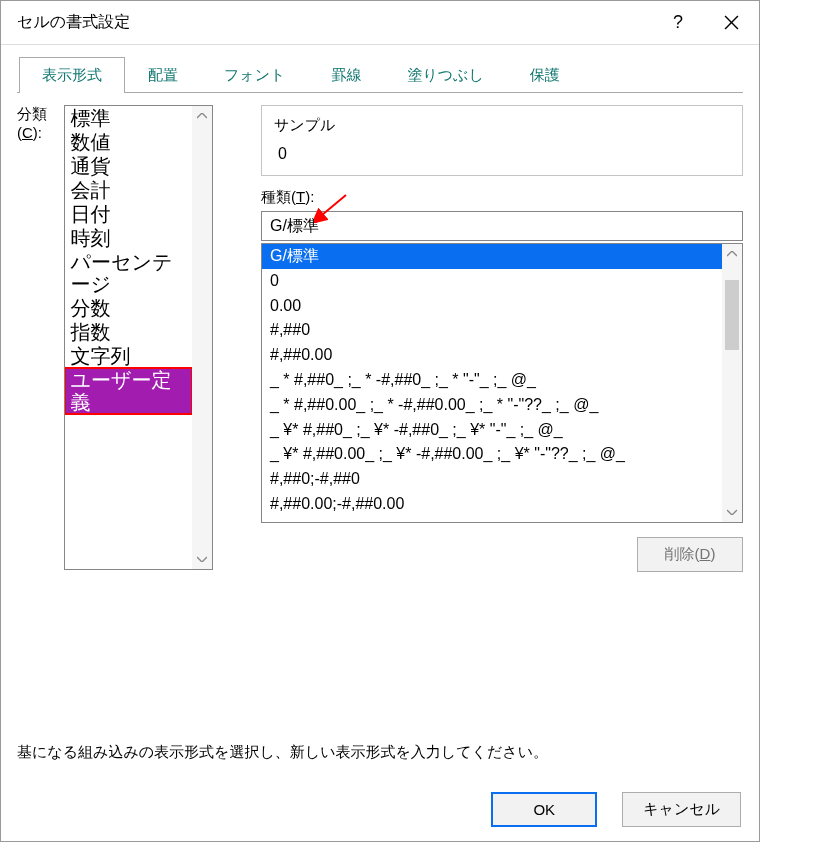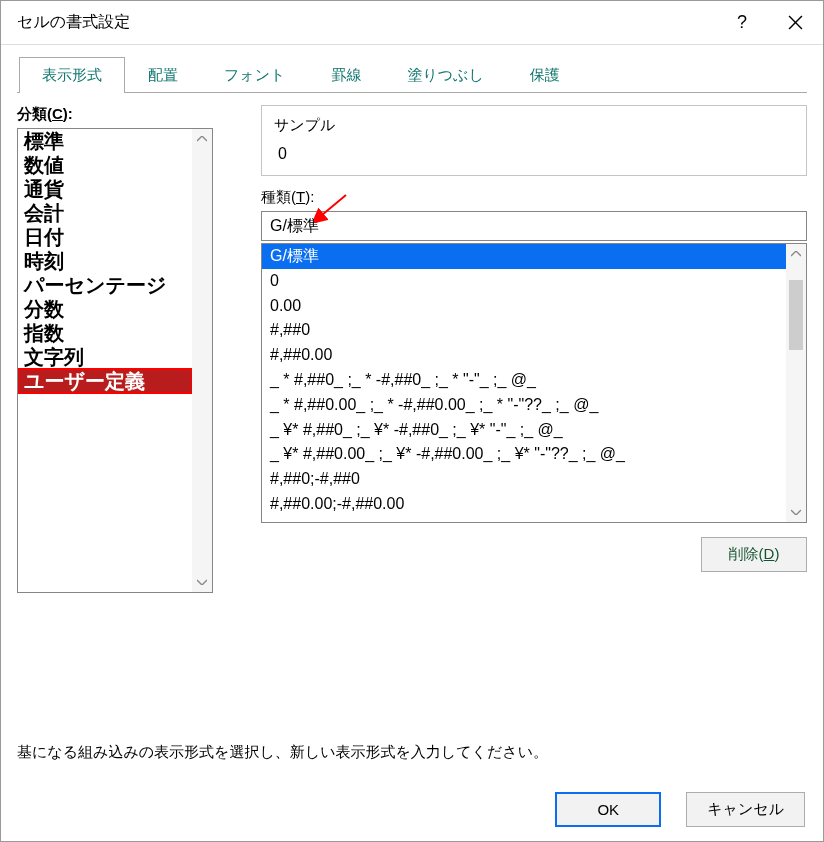--- a/index.html
+++ b/index.html
@@ -6,21 +6,21 @@
   body {
     font-family: "Yu Gothic UI", "Meiryo UI", "MS Gothic", sans-serif;
     font-size: 15px;
     color: #000;
     background: #fff;
     width: 824px;
     height: 842px;
     overflow: hidden;
   }
   .dialog {
-    width: 824px;
+    width: 760px;
     height: 842px;
     border: 1px solid #999;
     background: #fff;
     display: flex;
     flex-direction: column;
     justify-content: space-between;
   }
   .titlebar {
     height: 44px;
     display: flex;
@@ -76,22 +76,21 @@
   }
   .content-row {
     display: flex;
     gap: 16px;
     flex: 1;
     align-items: flex-start;
   }
   .left-pane {
     width: 196px;
     display: flex;
-    flex-direction: column;
-    font-weight: bold;
+    flex-direction: row;
   }
   .label {
     font-size: 15px;
     margin-bottom: 4px;
   }
   .category-listbox {
     border: 1px solid #868686;
     height: 465px;
     position: relative;
     background: #fff;
@@ -101,21 +100,21 @@
     flex: 1;
     overflow: hidden;
   }
   .category-item {
     padding: 1px 6px;
     font-size: 20px;
     line-height: 22px;
     cursor: pointer;
   }
   .category-item.selected {
-    background: #b91c1c;
+    background: #a21caf;
     color: #fff;
     outline: 2px solid #f00;
     outline-offset: -1px;
   }
   .scrollbar {
     width: 20px;
     background: #f5f5f5;
     display: flex;
     flex-direction: column;
     justify-content: space-between;
@@ -203,21 +202,21 @@
     padding: 7px 20px;
     border: 1px solid #adadad;
     background: #f2f2f2;
     cursor: pointer;
     font-size: 15px;
     font-family: inherit;
     min-width: 106px;
     text-align: center;
   }
   .btn.disabled {
-    color: #14532d;
+    color: #737373;
     cursor: default;
   }
   .instruction {
     font-size: 15px;
   }
   .footer {
     display: flex;
     justify-content: flex-end;
     gap: 25px;
     padding: 14px 18px;

